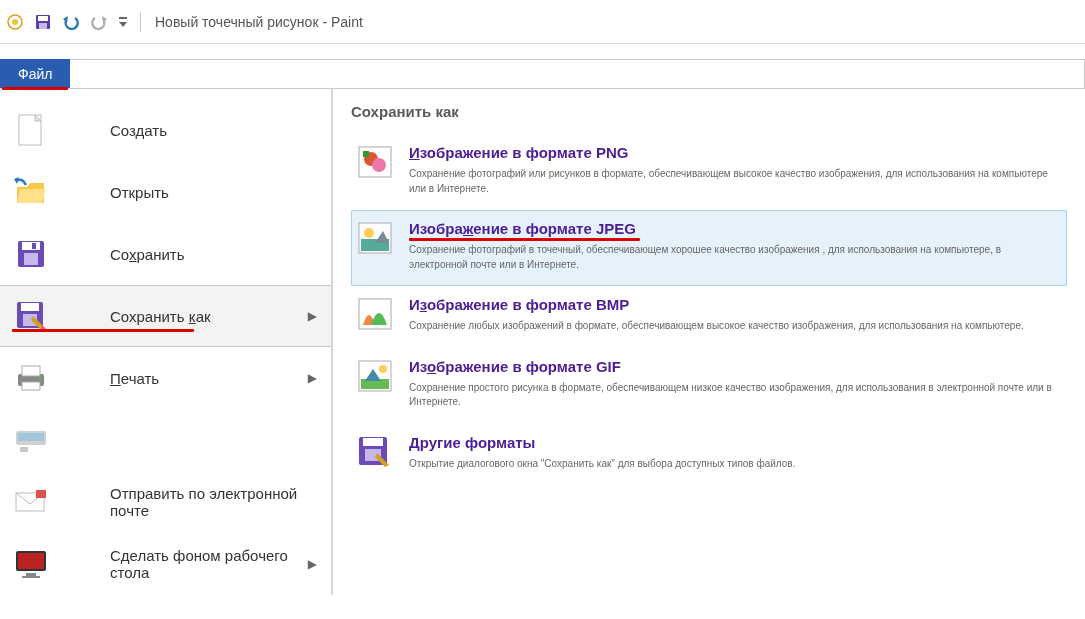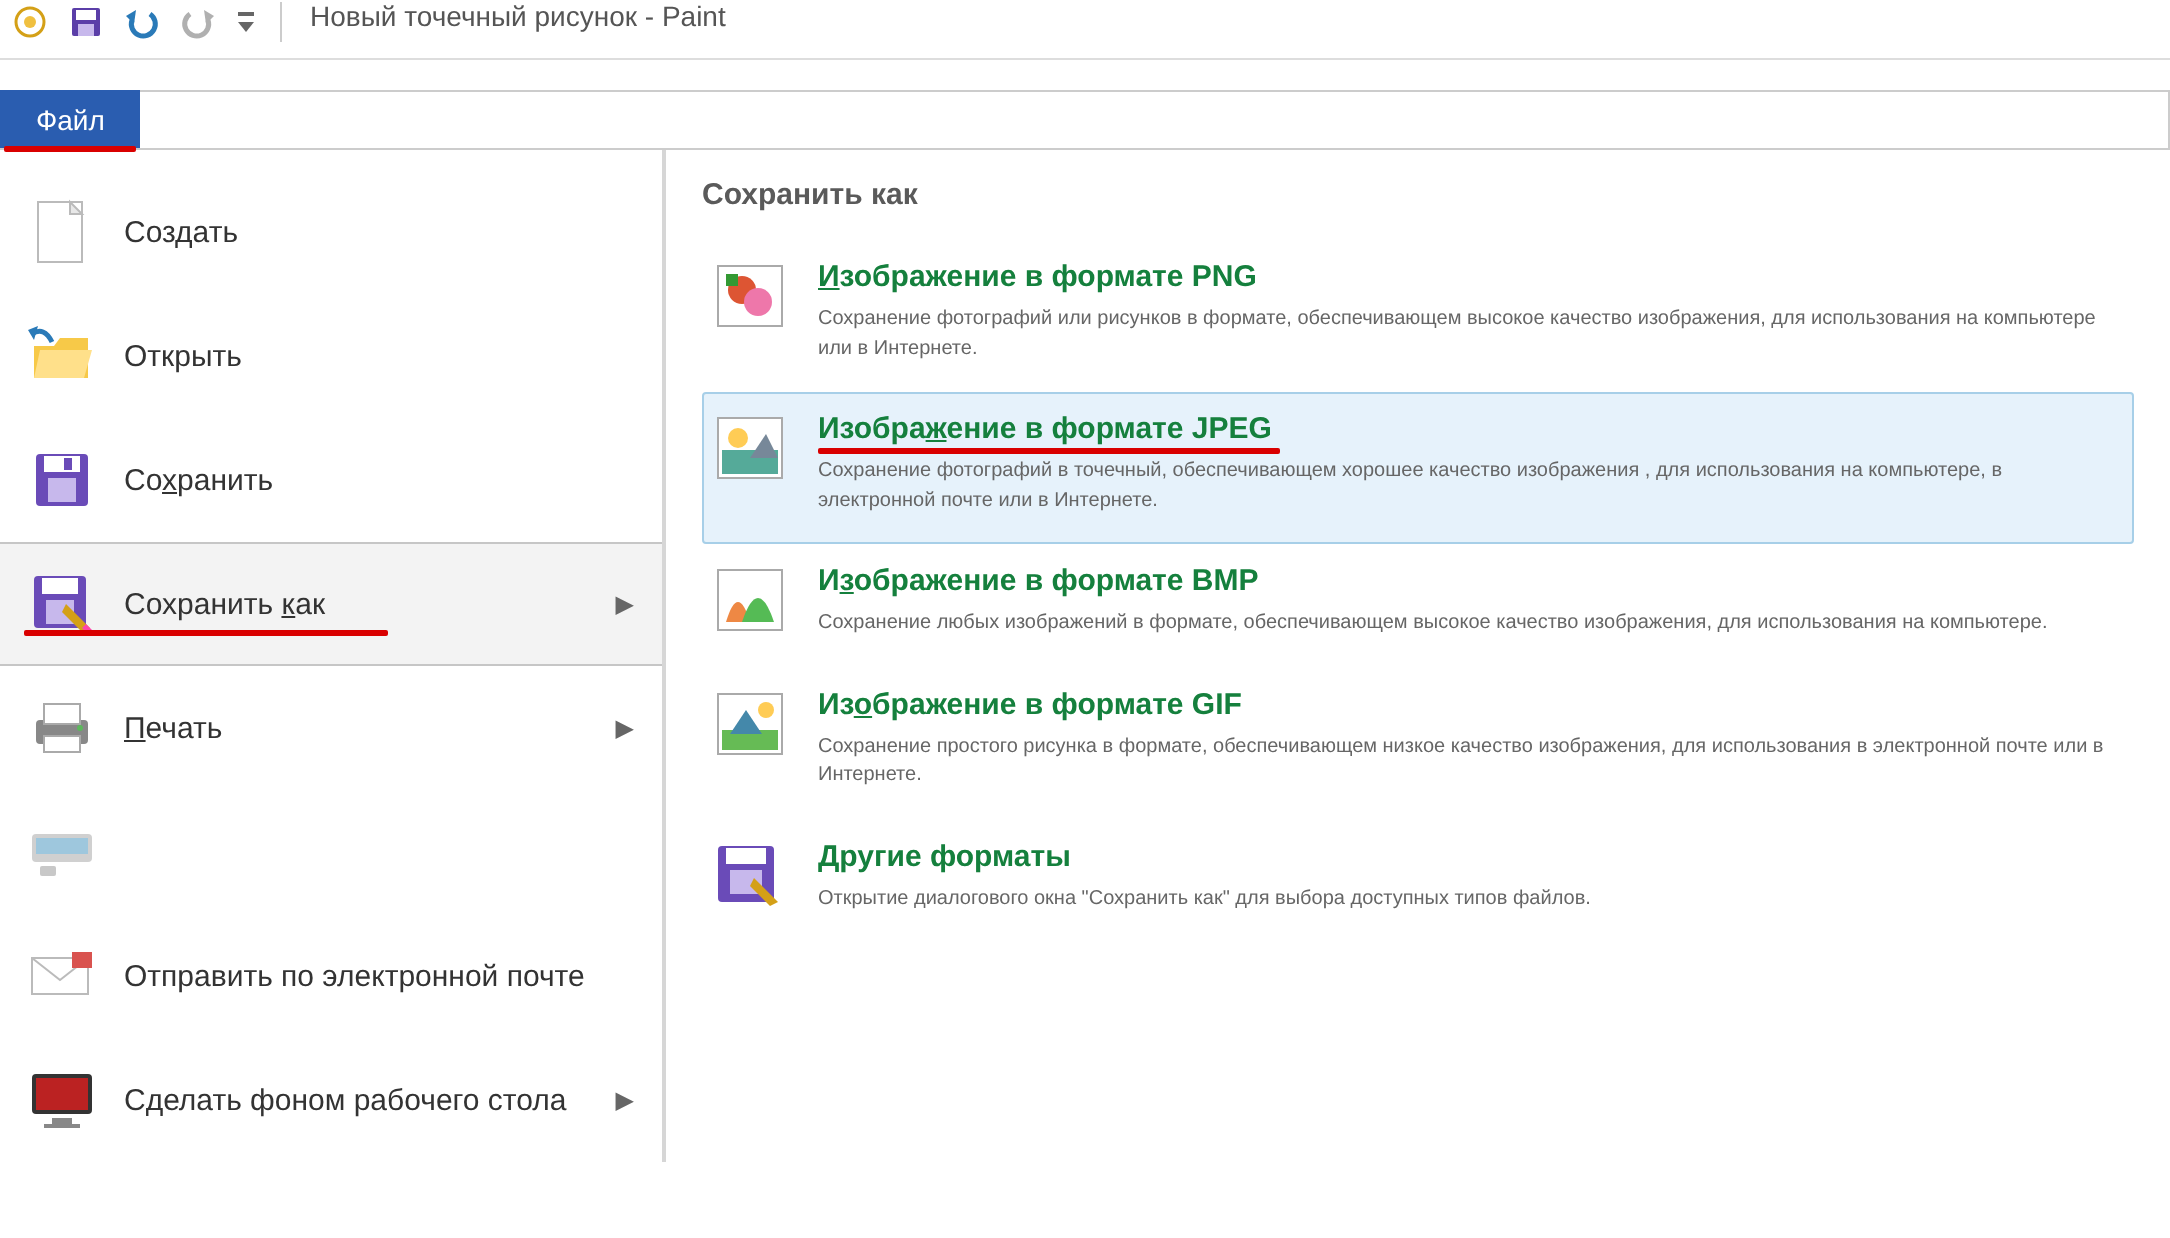--- a/index.html
+++ b/index.html
@@ -6,23 +6,23 @@
   body {
     font-family: "Segoe UI", Tahoma, sans-serif;
     font-size: 14px;
     color: #333;
     background: #fff;
     width: 1085px;
     height: 619px;
     overflow: hidden;
   }
   .titlebar {
-    height: 30px;
-    display: flex;
-    align-items: flex-start;
+    height: 44px;
+    display: flex;
+    align-items: center;
     padding: 0 4px;
     border-bottom: 1px solid #ddd;
     background: #fff;
   }
   .qat { display: flex; align-items: center; gap: 6px; }
   .qat-item { width: 22px; height: 22px; display: flex; align-items: center; justify-content: center; cursor: pointer; }
   .qat-sep { width: 1px; height: 20px; background: #ccc; margin: 0 4px; }
   .title-text { margin-left: 10px; color: #555; font-size: 14px; }
   .ribbon-tabs {
     height: 30px;
@@ -65,21 +65,21 @@
     align-items: center;
     padding: 12px 14px;
     gap: 14px;
     cursor: pointer;
     position: relative;
     min-height: 62px;
   }
   .menu-item.sel { background: #f3f3f3; border: 1px solid #c6c6c6; border-left: none; border-right: none;}
   .menu-item .arrow { margin-left: auto; color: #666; font-size: 12px;}
   .menu-icon { width: 34px; height: 34px; flex: 0 0 34px; display:flex; align-items:center; justify-content:center;}
-  .menu-label { font-size: 15px; color: #333; }
+  .menu-label { font-size: 15px; color: #333; margin-left: 48px; }
   .menu-label.dis { color: #9a9a9a; }
   .redline {
     position:absolute;
     height:3px;
     background:#d90000;
     border-radius:1px;
     bottom:14px;
   }
   .right-panel {
     flex: 1;
@@ -90,21 +90,21 @@
   .right-title { font-weight: bold; color: #5a5a5a; font-size: 15px; margin-bottom: 14px; }
   .fmt-item {
     display: flex;
     gap: 16px;
     padding: 10px 6px 14px 6px;
     border-radius: 2px;
   }
   .fmt-item.hover { background: #e6f2fb; border: 1px solid #a7cfe8; padding: 9px 5px 13px 5px;}
   .fmt-icon { width: 36px; height: 36px; flex:0 0 36px; display:flex; align-items:center; justify-content:center;}
   .fmt-text { flex: 1; }
-  .fmt-title { font-weight: bold; color: #15803d; font-size: 15px; margin-bottom: 6px; position:relative; display:inline-block;}
+  .fmt-title { font-weight: bold; color: #4c1d95; font-size: 15px; margin-bottom: 6px; position:relative; display:inline-block;}
   .fmt-desc { color: #666; font-size: 10px; line-height: 1.45; }
   .underline { text-decoration: underline; }
   .fmt-title .redline2{
     position:absolute;
     left:0; right:-4px; bottom:-4px;
     height:3px; background:#d90000; border-radius:1px;
   }
 </style>
 </head>
 <body>

